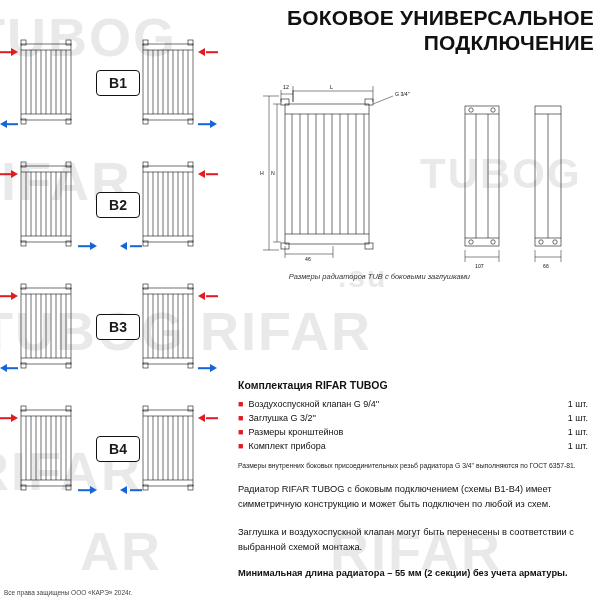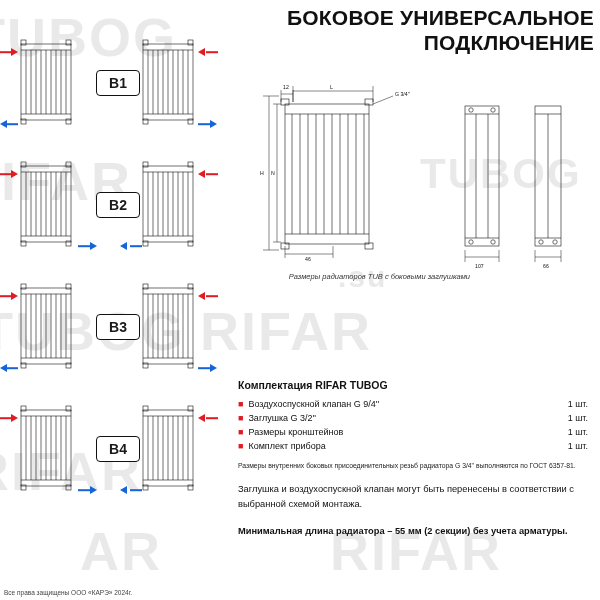--- a/index.html
+++ b/index.html
@@ -549,17 +549,18 @@
     </li>
     <li class="kit-item">
       <span class="bullet">■</span>
       <span class="nm">Комплект прибора</span>
       <span class="qty">1 шт.</span>
     </li>
   </ul>
 
   <div class="note-small">Размеры внутренних боковых присоединительных резьб радиатора G 3/4'' выполняются по ГОСТ 6357-81.</div>
 
+  <div class="para">Радиатор RIFAR TUBOG с боковым подключением (схемы B1-B4) имеет симметричную конструкцию и может быть подключен по любой из схем.</div>
   <div class="para">Заглушка и воздухоспускной клапан могут быть перенесены в соответствии с выбранной схемой монтажа.</div>
   <div class="para bold">Минимальная длина радиатора – 55 мм (2 секции) без учета арматуры.</div>
 </div>
 
 <div class="footer">Все права защищены ООО «КАРЭ» 2024г.</div>
 
 </body></html>

